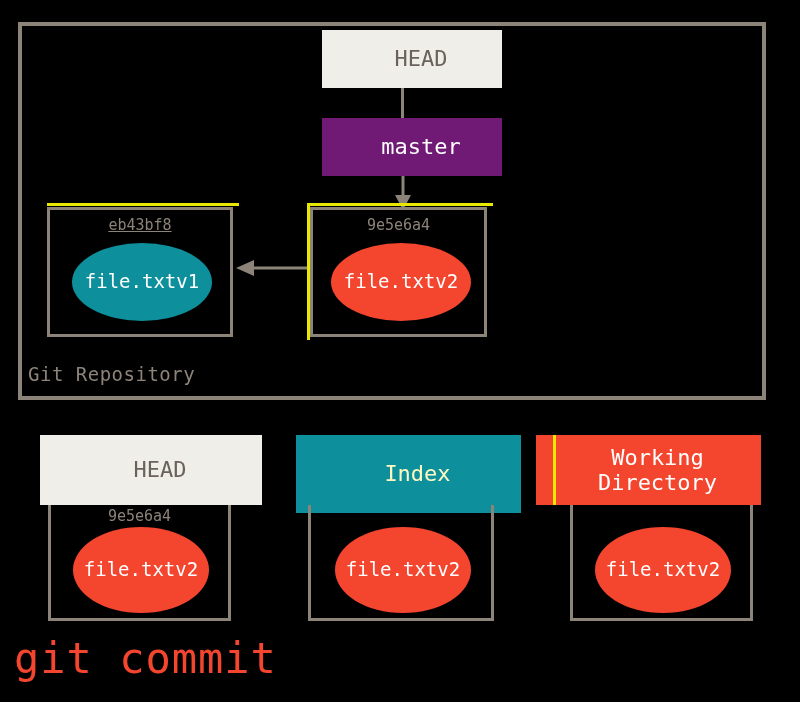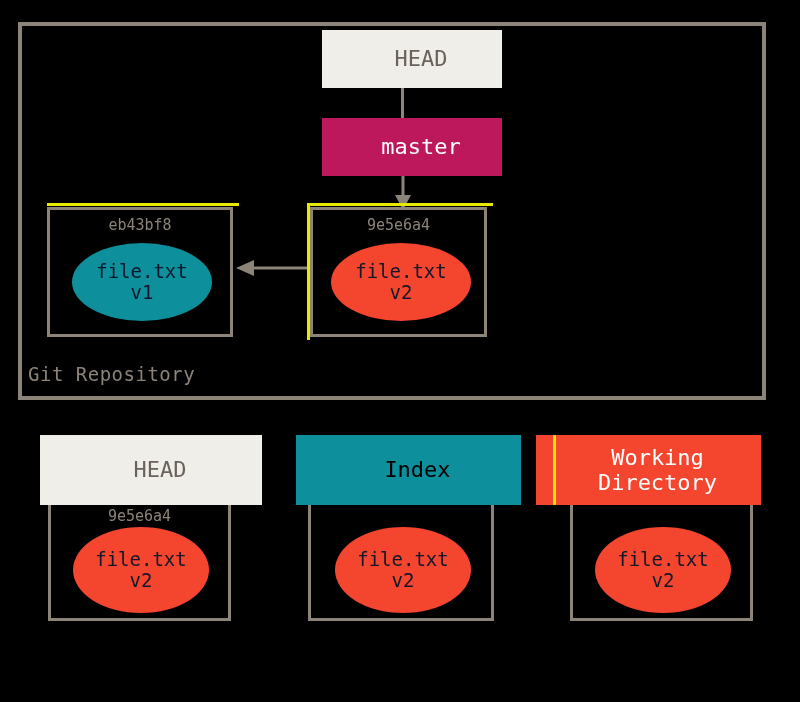--- a/index.html
+++ b/index.html
@@ -61,26 +61,26 @@
     font-family: "DejaVu Sans Mono", monospace;
     font-size: 15px;
     letter-spacing: 0px;
   }
 
   
   .blob {
     position: absolute;
     border-radius: 50% / 50%;
     display: flex;
-    flex-direction: column;
+    flex-direction: row;
     align-items: center;
     justify-content: center;
     line-height: 1.12;
     font-family: "DejaVu Sans Mono", monospace;
-    color: #0f172a;
+    color: #ffffff;
   }
   .blob .l1, .blob .l2 { display: block; }
 
   
   .tile {
     position: absolute;
     display: flex;
     flex-direction: column;
     align-items: center;
     justify-content: center;
@@ -120,32 +120,32 @@
   <div class="abs repo-frame" style="left:18px; top:22px; width:748px; height:378px;"></div>
 
   <div class="abs repo-label" style="left:28px; top:363px;">Git Repository</div>
 
   <div class="tile" style="left:322px; top:30px; width:162px; height:58px; background:#efeee8; color:#6b625c; font-size:22px;">
     <span>HEAD</span>
   </div>
 
   <div class="conn" style="left:401px; top:88px; width:3px; height:30px;"></div>
 
-  <div class="tile" style="left:322px; top:118px; width:162px; height:58px; background:#be185d; color:#ffffff; font-size:22px;">
+  <div class="tile" style="left:322px; top:118px; width:162px; height:58px; background:#701a75; color:#ffffff; font-size:22px;">
     <span>master</span>
   </div>
 
   <svg class="arrow" style="left:386px; top:176px;" width="34" height="34">
     <line x1="17" y1="0" x2="17" y2="22" stroke="#8c8379" stroke-width="3"></line>
     <polygon points="9,19 25,19 17,34" fill="#8c8379"></polygon>
   </svg>
 
   <div class="abs commit-card" style="left:47px; top:207px; width:186px; height:130px;">
     <div class="top-rule" style="width:192px;"></div>
-    <div class="commit-hash" style="left:0; top:6px;">eb43bf8</div>
+    <div class="commit-hash" style="left:0; top:6px;text-decoration:underline;">eb43bf8</div>
     <div class="blob" style="left:22px; top:33px; width:140px; height:78px; background:#0e8f9c; font-size:19px;">
       <span class="l1">file.txt</span>
       <span class="l2">v1</span>
     </div>
   </div>
 
   <svg class="arrow" style="left:232px; top:258px;" width="80" height="20">
     <line x1="80" y1="10" x2="22" y2="10" stroke="#8c8379" stroke-width="3"></line>
     <polygon points="22,2 22,18 4,10" fill="#8c8379"></polygon>
   </svg>
@@ -164,21 +164,21 @@
     <span>HEAD</span>
   </div>
   <div class="abs panel-body" style="left:48px; top:505px; width:183px; height:116px;">
     <div class="abs" style="left:0; top:2px; width:100%; text-align:center; color:#8c8379; font-family:'DejaVu Sans Mono',monospace; font-size:15px;">9e5e6a4</div>
     <div class="blob" style="left:22px; top:22px; width:136px; height:86px; background:#f4452e; font-size:19px;">
       <span class="l1">file.txt</span>
       <span class="l2">v2</span>
     </div>
   </div>
 
-  <div class="tile" style="left:296px; top:435px; width:207px; height:70px; background:#0e8f9c; color:#000000; font-size:22px;">
+  <div class="tile" style="left:296px; top:435px; width:207px; height:78px; background:#0e8f9c; color:#fef9c3; font-size:22px;">
     <span>Index</span>
   </div>
   <div class="abs panel-body" style="left:308px; top:505px; width:186px; height:116px;">
     <div class="blob" style="left:24px; top:22px; width:136px; height:86px; background:#f4452e; font-size:19px;">
       <span class="l1">file.txt</span>
       <span class="l2">v2</span>
     </div>
   </div>
 
   <div class="tile" style="left:536px; top:435px; width:207px; height:70px; background:#f4452e; color:#ffffff; font-size:22px;">
@@ -186,14 +186,15 @@
     <span>Directory</span>
   </div>
   <div class="abs" style="left:553px; top:435px; width:3px; height:70px; background:#e8e800;"></div>
   <div class="abs panel-body" style="left:570px; top:505px; width:183px; height:116px;">
     <div class="blob" style="left:22px; top:22px; width:136px; height:86px; background:#f4452e; font-size:19px;">
       <span class="l1">file.txt</span>
       <span class="l2">v2</span>
     </div>
   </div>
 
+  <div class="caption" style="left:14px; top:634px;">git commit</div>
 
 </div>
 
 </body></html>

